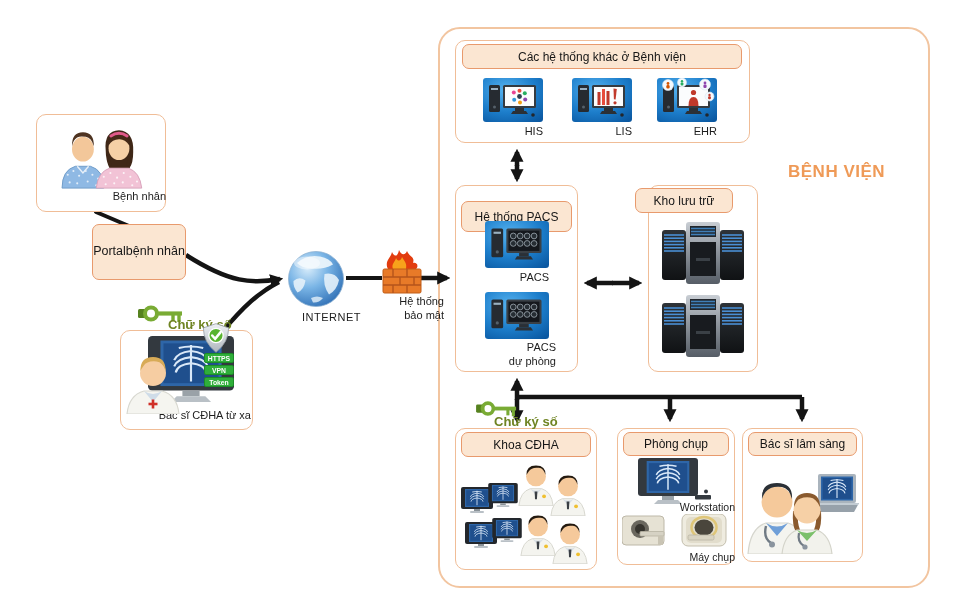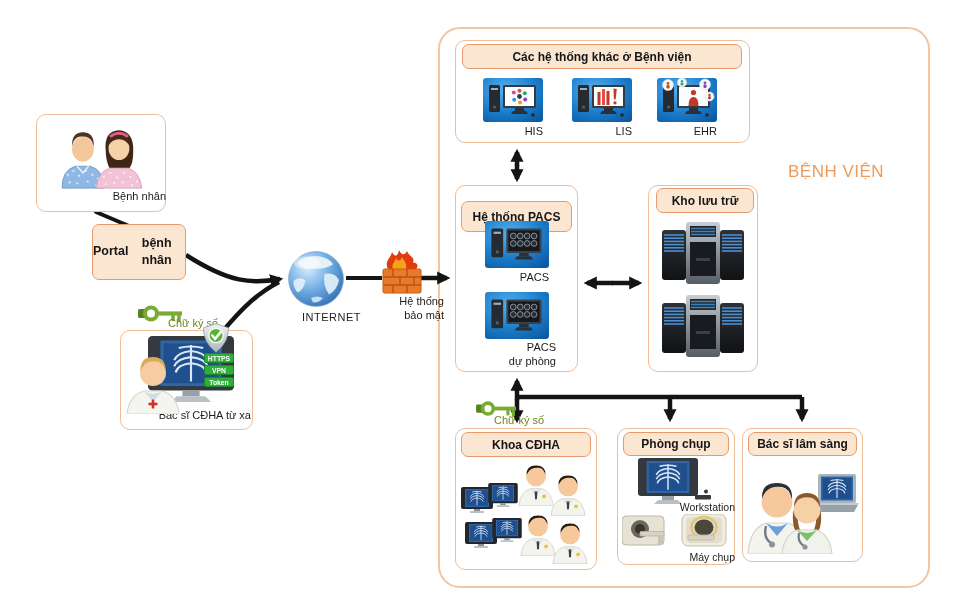--- a/index.html
+++ b/index.html
@@ -4,28 +4,28 @@
 <style>
   *{margin:0;padding:0;box-sizing:border-box}
   html,body{background:#ffffff}
   #canvas{position:relative;width:965px;height:612px;background:#fff;
           font-family:"Liberation Sans",sans-serif;color:#1a1a1a;overflow:hidden}
   .abs{position:absolute}
   svg.abs{z-index:3}
   #hospital-box{position:absolute;left:438px;top:27px;width:492px;height:561px;
     border:2px solid #f2c5a0;border-radius:22px;background:#fff;z-index:0}
   #hospital-label{position:absolute;left:788px;top:162px;width:150px;z-index:2;
-    font-size:17px;font-weight:normal;color:#ef9a57;letter-spacing:.5px}
+    font-size:17px;font-weight:bold;color:#ef9a57;letter-spacing:.5px}
   #connectors{position:absolute;left:0;top:0;width:965px;height:612px;z-index:1;pointer-events:none}
   .wbox{position:absolute;background:#fff;border:1.6px solid #f0bd97;border-radius:10px;z-index:2}
   .hdrbox{position:absolute;background:#fbe6d2;border:1.4px solid #e89a6d;border-radius:7px;
-    font-weight:bold;font-size:12px;display:flex;align-items:center;justify-content:center;
+    font-weight:normal;font-size:12px;display:flex;align-items:center;justify-content:center;
     text-align:center;z-index:3;color:#161616}
   .lbl{position:absolute;font-size:11px;text-align:right;color:#1c1c1c;z-index:3;line-height:1.25}
-  .sig-lbl{position:absolute;font-size:11px;font-weight:normal;color:#6f8422;z-index:4;white-space:nowrap}
+  .sig-lbl{position:absolute;font-size:13px;font-weight:bold;color:#6f8422;z-index:4;white-space:nowrap}
   .badge{position:absolute;width:30px;height:10px;background:#2fae3a;border:1px solid #1d8c28;
     color:#fff;font-size:6.8px;font-weight:bold;display:flex;align-items:center;justify-content:center;
     border-radius:2px;z-index:5}
   #portal-box{flex-direction:row;font-size:12.5px;line-height:1.4}
 </style>
 </head>
 <body>
 
 <svg aria-hidden="true" style="position:absolute;width:0;height:0;overflow:hidden">
 <defs>
@@ -344,21 +344,21 @@
   <div class="lbl" style="left:485px;top:271px;width:64px">PACS</div>
   <svg class="abs" style="left:485px;top:292px" width="64" height="47" viewBox="0 0 60 44">
     <use href="#sym-tilepacs"></use>
   </svg>
   <div class="lbl" style="left:478px;top:341px;width:78px">
     <div>PACS</div>
     <div>dự phòng</div>
   </div>
 
   <div class="wbox" style="left:648px;top:185px;width:110px;height:187px"></div>
-  <div class="hdrbox" style="left:656px;top:188px;width:98px;height:25px">Kho lưu trữ</div>
+  <div class="hdrbox" style="left:635px;top:188px;width:98px;height:25px">Kho lưu trữ</div>
   <svg class="abs" style="left:660px;top:218px" width="86" height="68" viewBox="0 0 86 68">
     <use href="#sym-server"></use>
   </svg>
   <svg class="abs" style="left:660px;top:291px" width="86" height="68" viewBox="0 0 86 68">
     <use href="#sym-server"></use>
   </svg>
 
   <svg class="abs" style="left:476px;top:399px;z-index:4" width="42" height="20" viewBox="0 0 46 22">
     <use href="#sym-key"></use>
   </svg>

